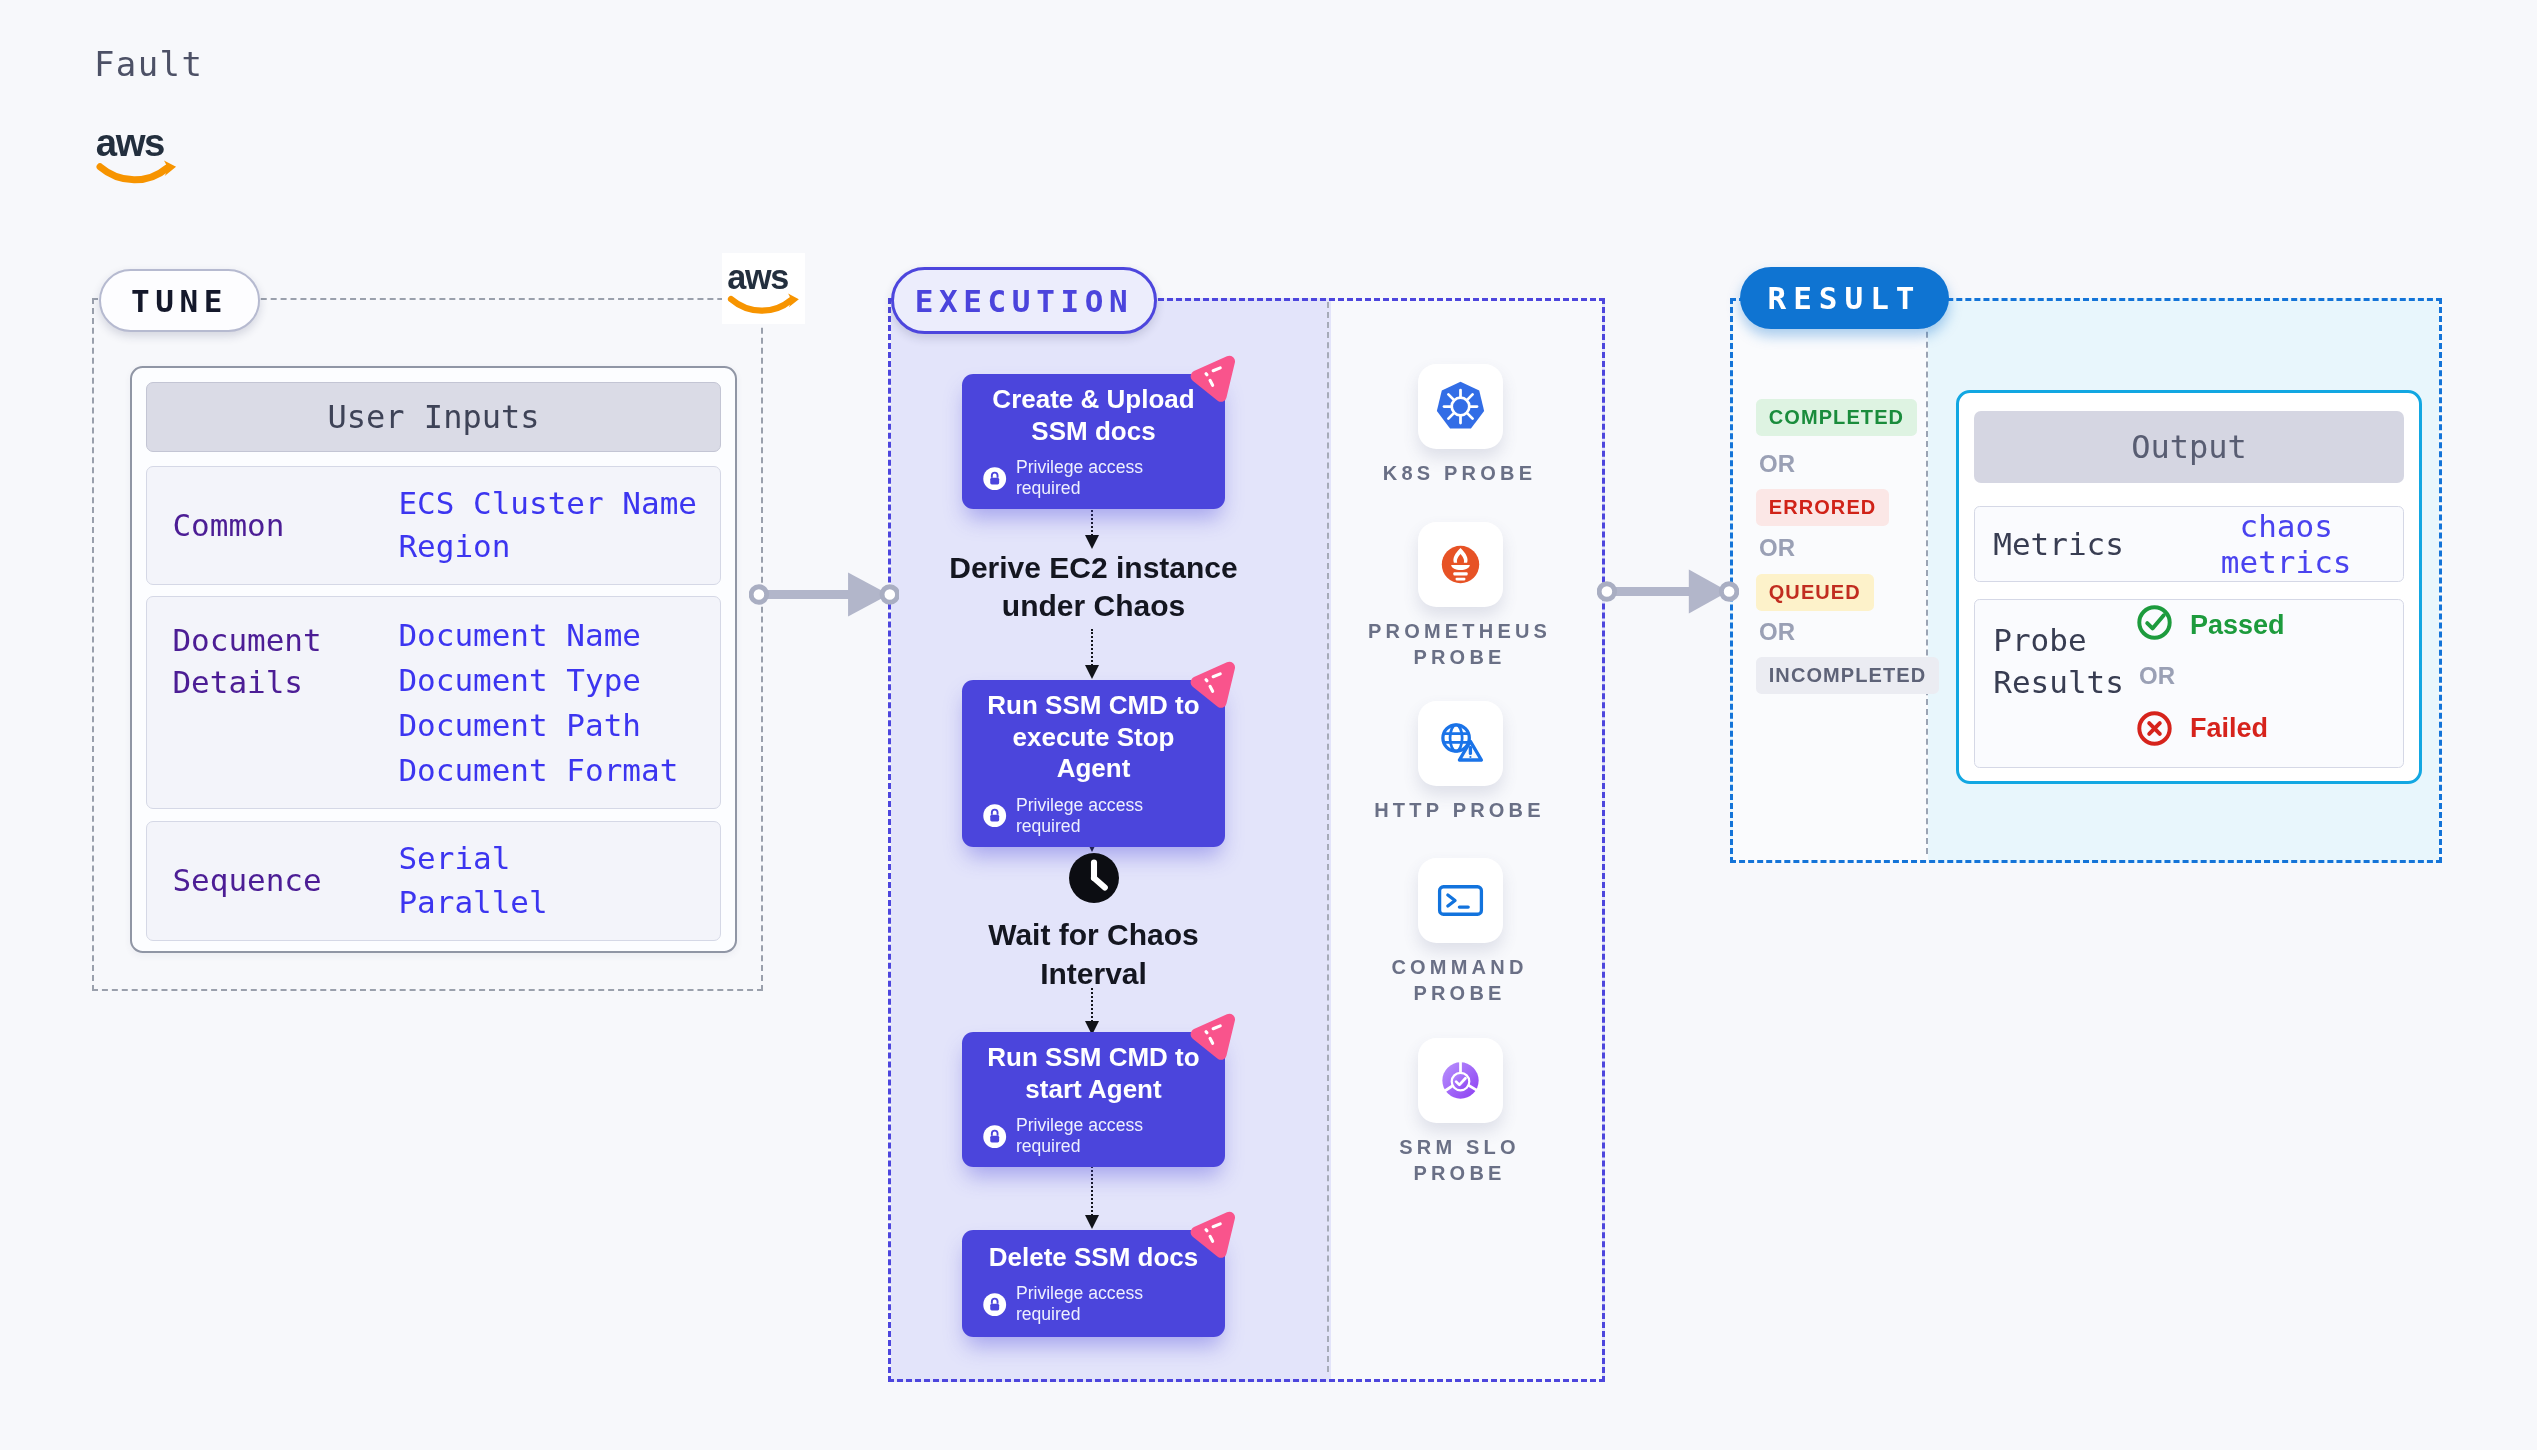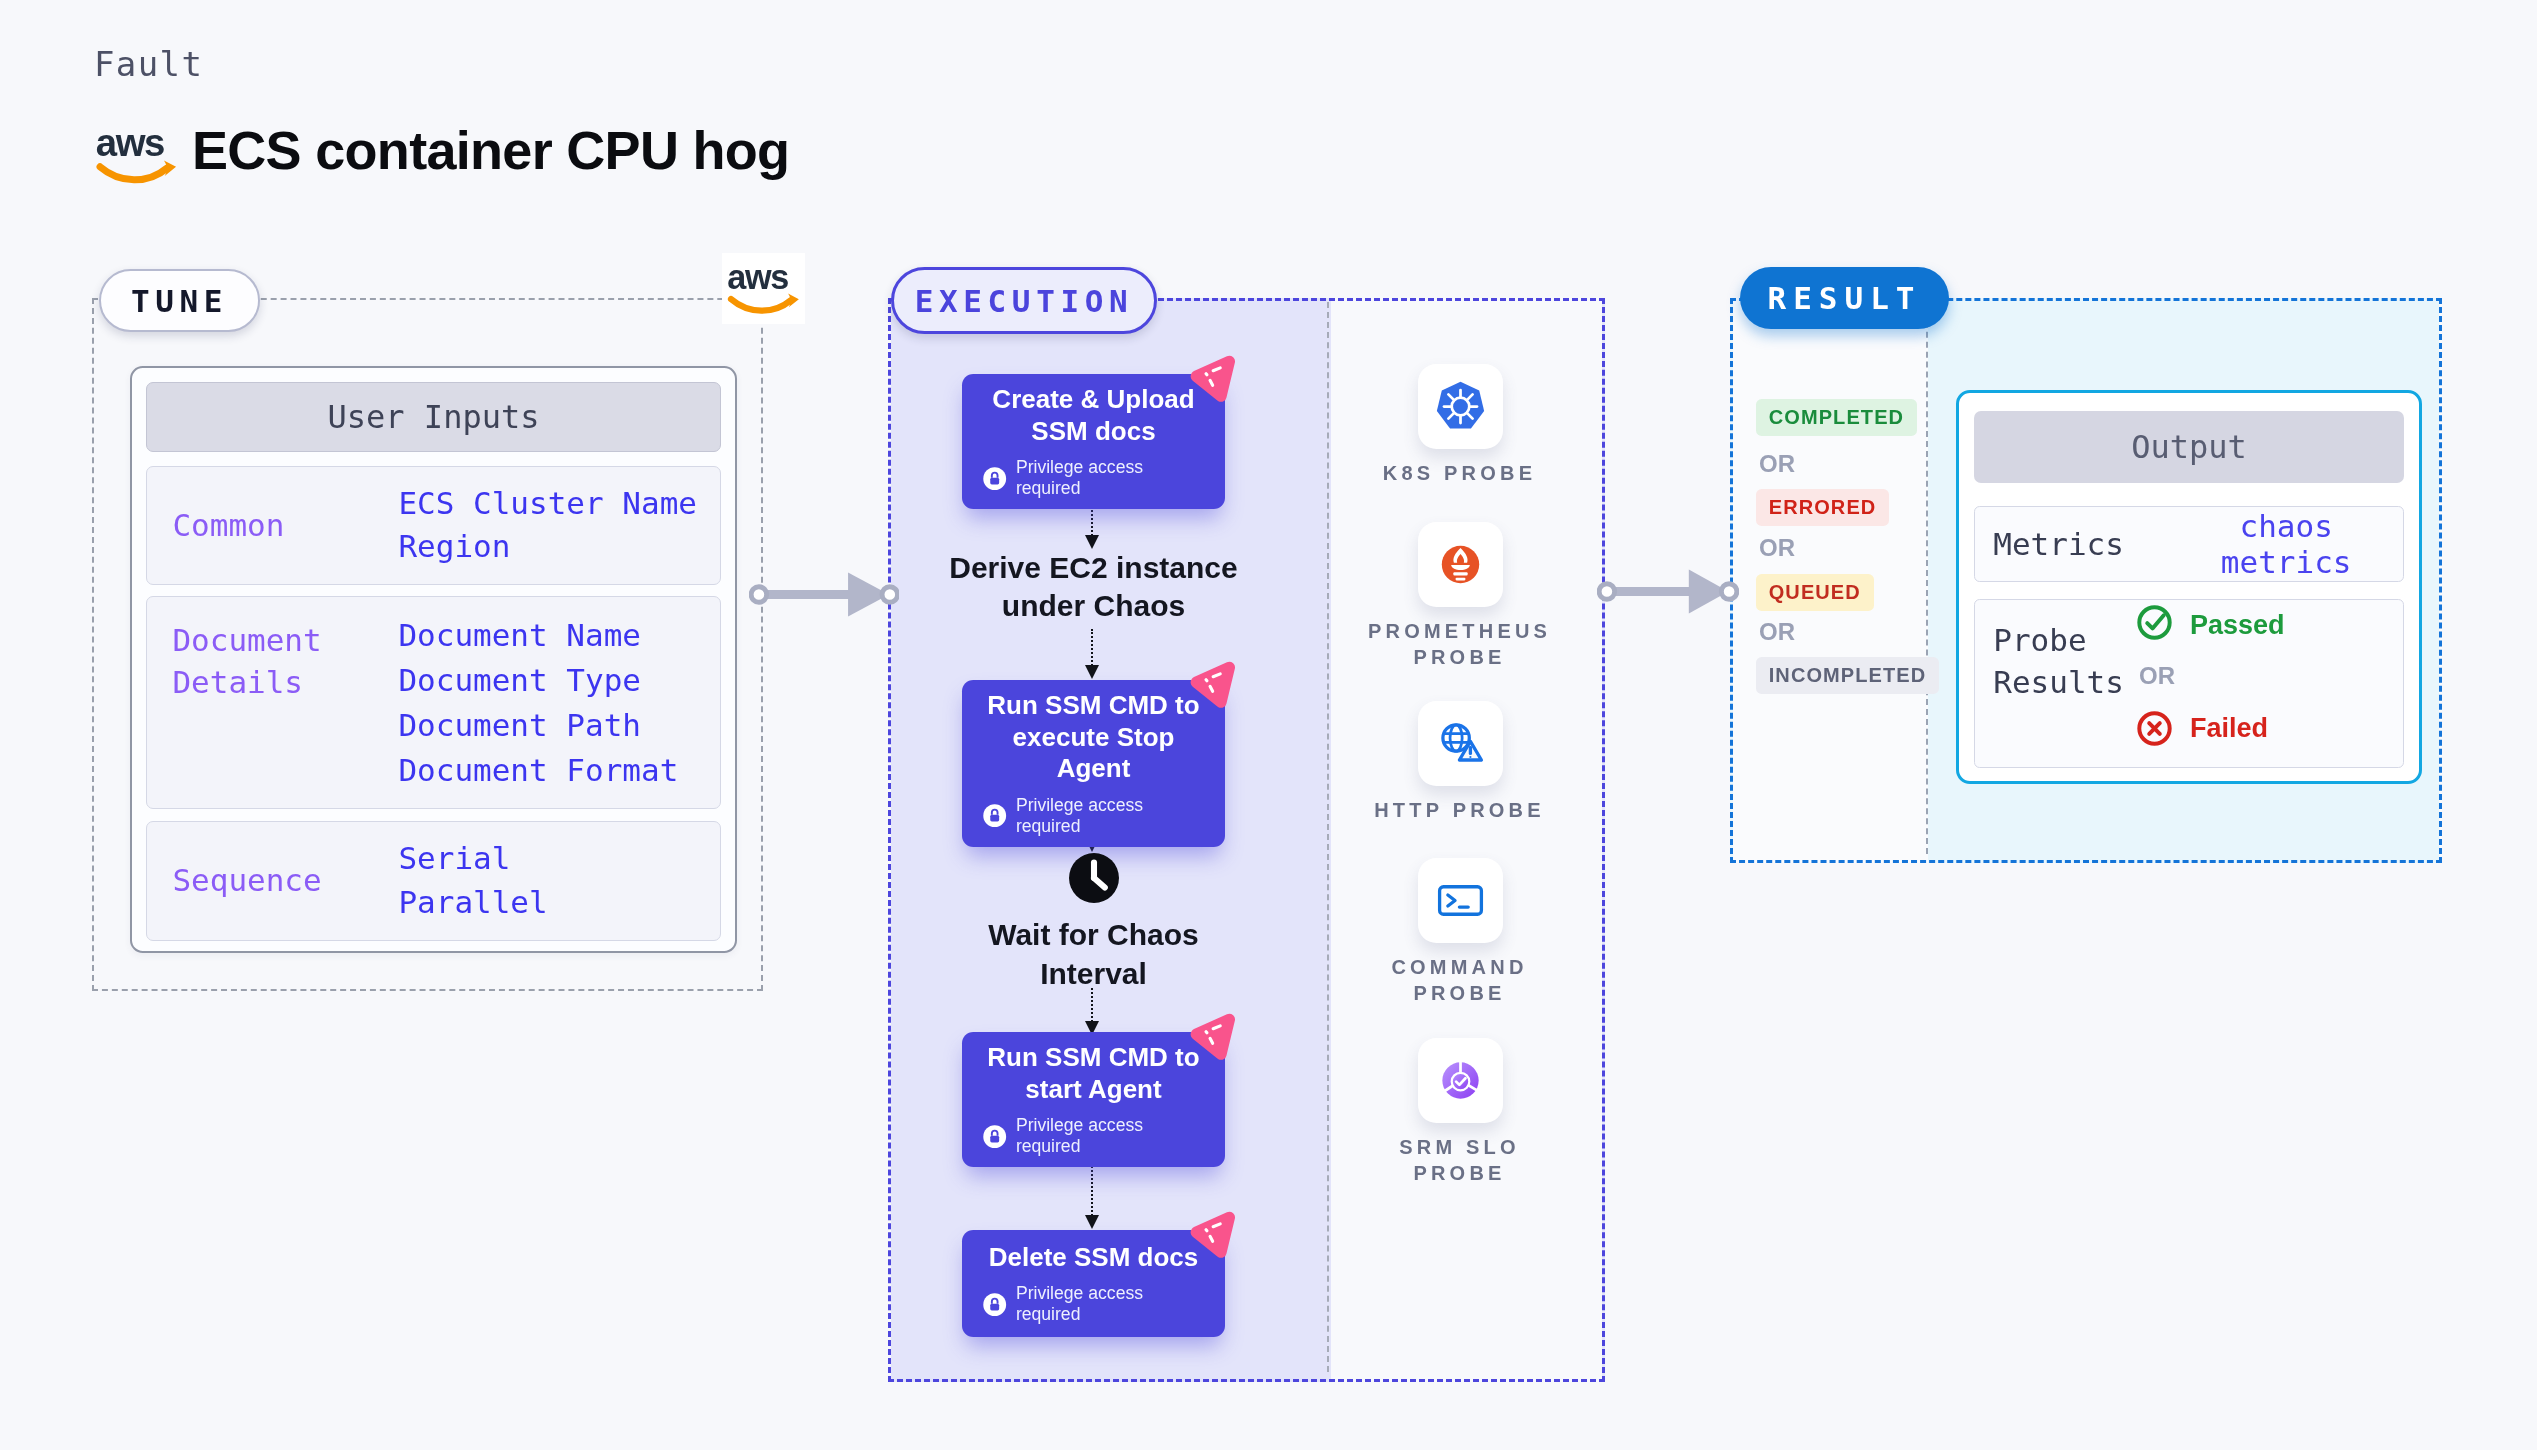--- a/index.html
+++ b/index.html
@@ -38,21 +38,21 @@
 
   
   .ui-card{left:130px;top:366px;width:607px;height:587px;background:#fcfdff;border:2.8px solid #9096a5;
            border-radius:12.7px;padding:14px;box-sizing:border-box;z-index:3;
            box-shadow:0 2.8px 7px rgba(60,70,110,.06);}
   .ui-header{height:68px;background:#dadbe6;border:1.4px solid #c3c5d4;border-radius:7px;
              display:flex;align-items:center;justify-content:center;font-size:32px;color:#3e4357;
              margin-bottom:14px;}
   .ui-row{background:#f3f4fa;border:1.4px solid #d5d8e6;border-radius:7px;display:flex;
           padding:15.5px 14px 15.5px 25.4px;margin-bottom:11.3px;box-sizing:border-box;}
-  .ui-label{width:226px;font-size:31px;color:#8b5cf6;line-height:1.35;}
+  .ui-label{width:226px;font-size:31px;color:#4c1d95;line-height:1.35;}
   .ui-values{flex:1;display:flex;flex-direction:column;justify-content:space-around;}
   .ui-value{font-size:31px;color:#3c35f0;line-height:1.2;}
 
   
   .probes-heading{left:1344px;top:315px;font-size:21px;font-weight:bold;letter-spacing:5px;color:#565c72;}
   .step-card{left:962px;width:263px;min-height:107px;background:#4b45dc;border-radius:11.3px;
              display:flex;flex-direction:column;align-items:center;justify-content:center;gap:10px;
              padding:10px 20px;box-sizing:border-box;z-index:3;
              box-shadow:0 12.7px 21px -4.2px rgba(75,69,220,.40);}
   .step-title{font-size:26px;font-weight:bold;color:#fff;text-align:center;line-height:1.22;}
@@ -106,21 +106,20 @@
 <div class="canvas">
 
   <div class="abs mono fault-eyebrow">Fault</div>
   <div class="abs aws-logo-lg">
     <svg viewBox="0 0 120 100" width="86" height="71">
       <text x="2" y="50" font-family="'Liberation Sans',sans-serif" font-weight="bold" font-size="54" fill="#232f3e" letter-spacing="-2">aws</text>
       <path d="M8 66 C 36 90, 76 90, 102 68" fill="none" stroke="#f79400" stroke-width="10" stroke-linecap="round"></path>
       <path d="M98 57 L115 66 L99 79 C103 72 103 64 98 57 Z" fill="#f79400"></path>
     </svg>
   </div>
-  <div class="abs page-title">ECS container CPU hog</div>
 
   <div class="abs tune-box"></div>
   <div class="abs pill mono pill-tune">TUNE</div>
   <div class="abs aws-logo-sm">
     <svg viewBox="0 0 120 100">
       <text x="2" y="50" font-family="'Liberation Sans',sans-serif" font-weight="bold" font-size="54" fill="#232f3e" letter-spacing="-2">aws</text>
       <path d="M8 66 C 36 90, 76 90, 102 68" fill="none" stroke="#f79400" stroke-width="10" stroke-linecap="round"></path>
       <path d="M98 57 L115 66 L99 79 C103 72 103 64 98 57 Z" fill="#f79400"></path>
     </svg>
   </div>

